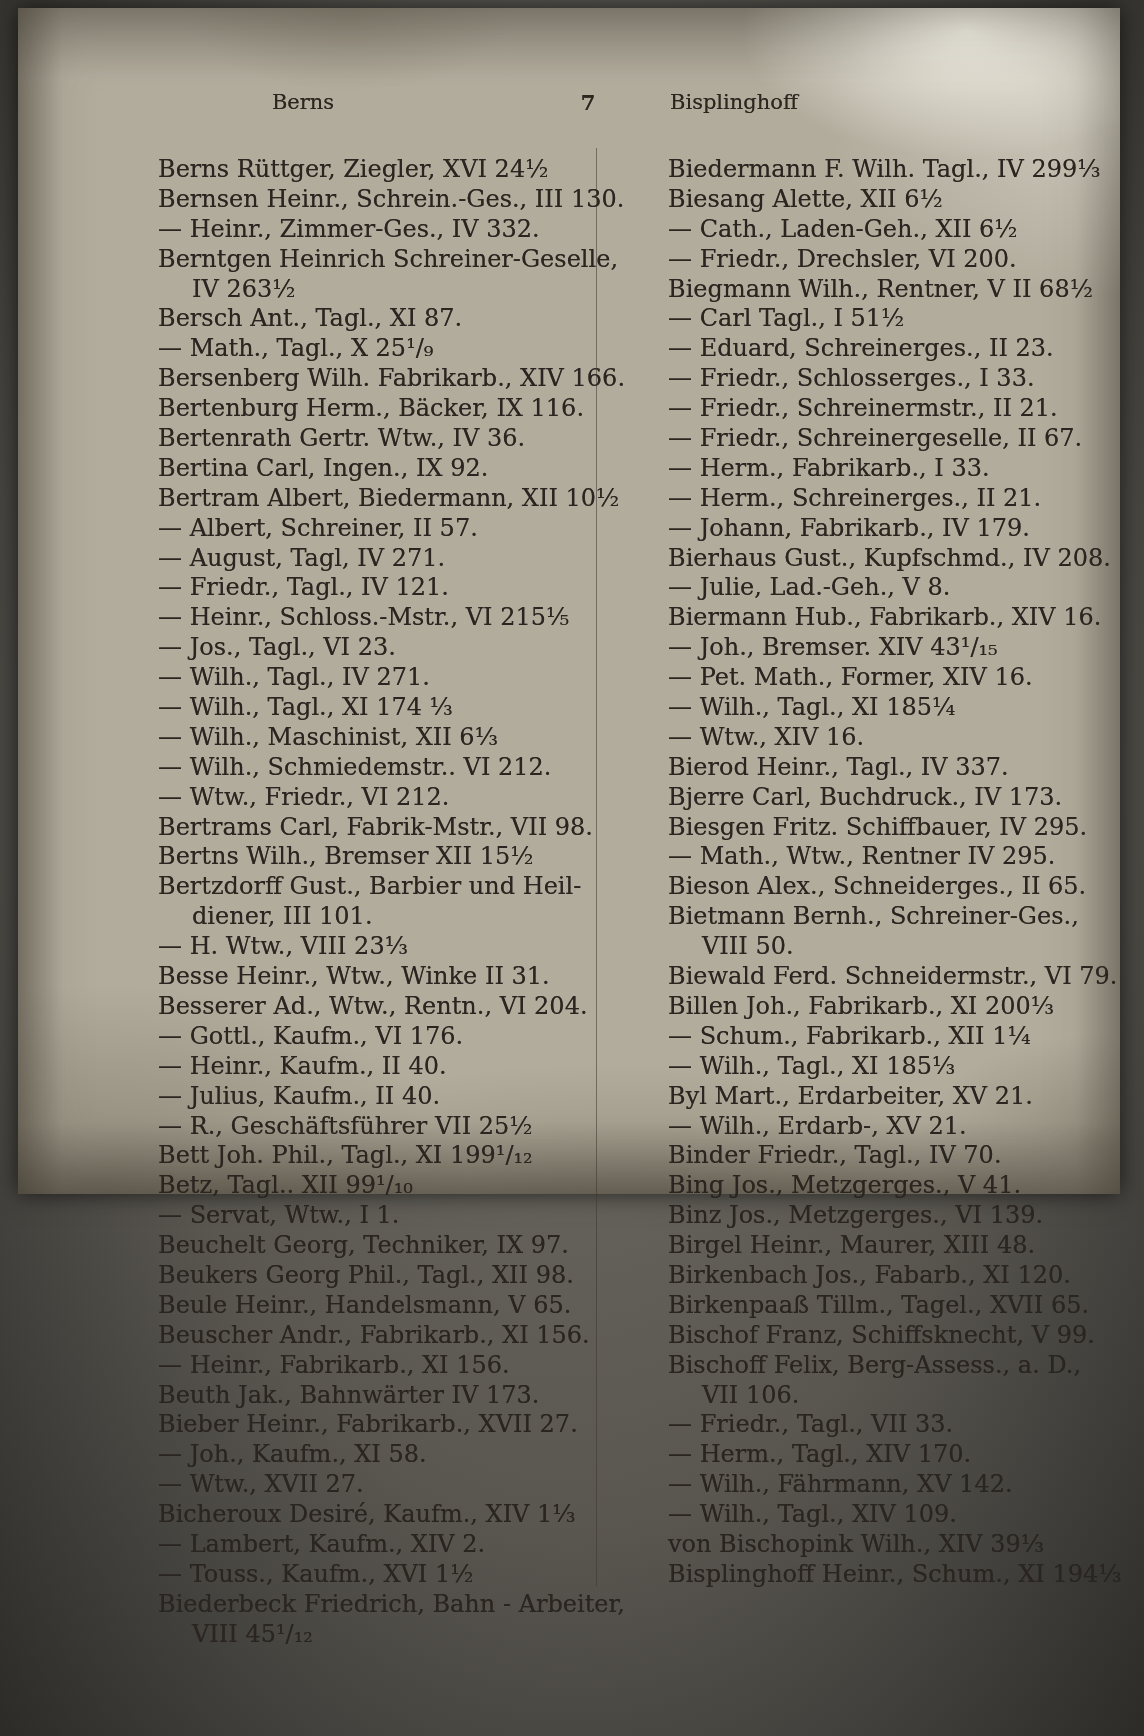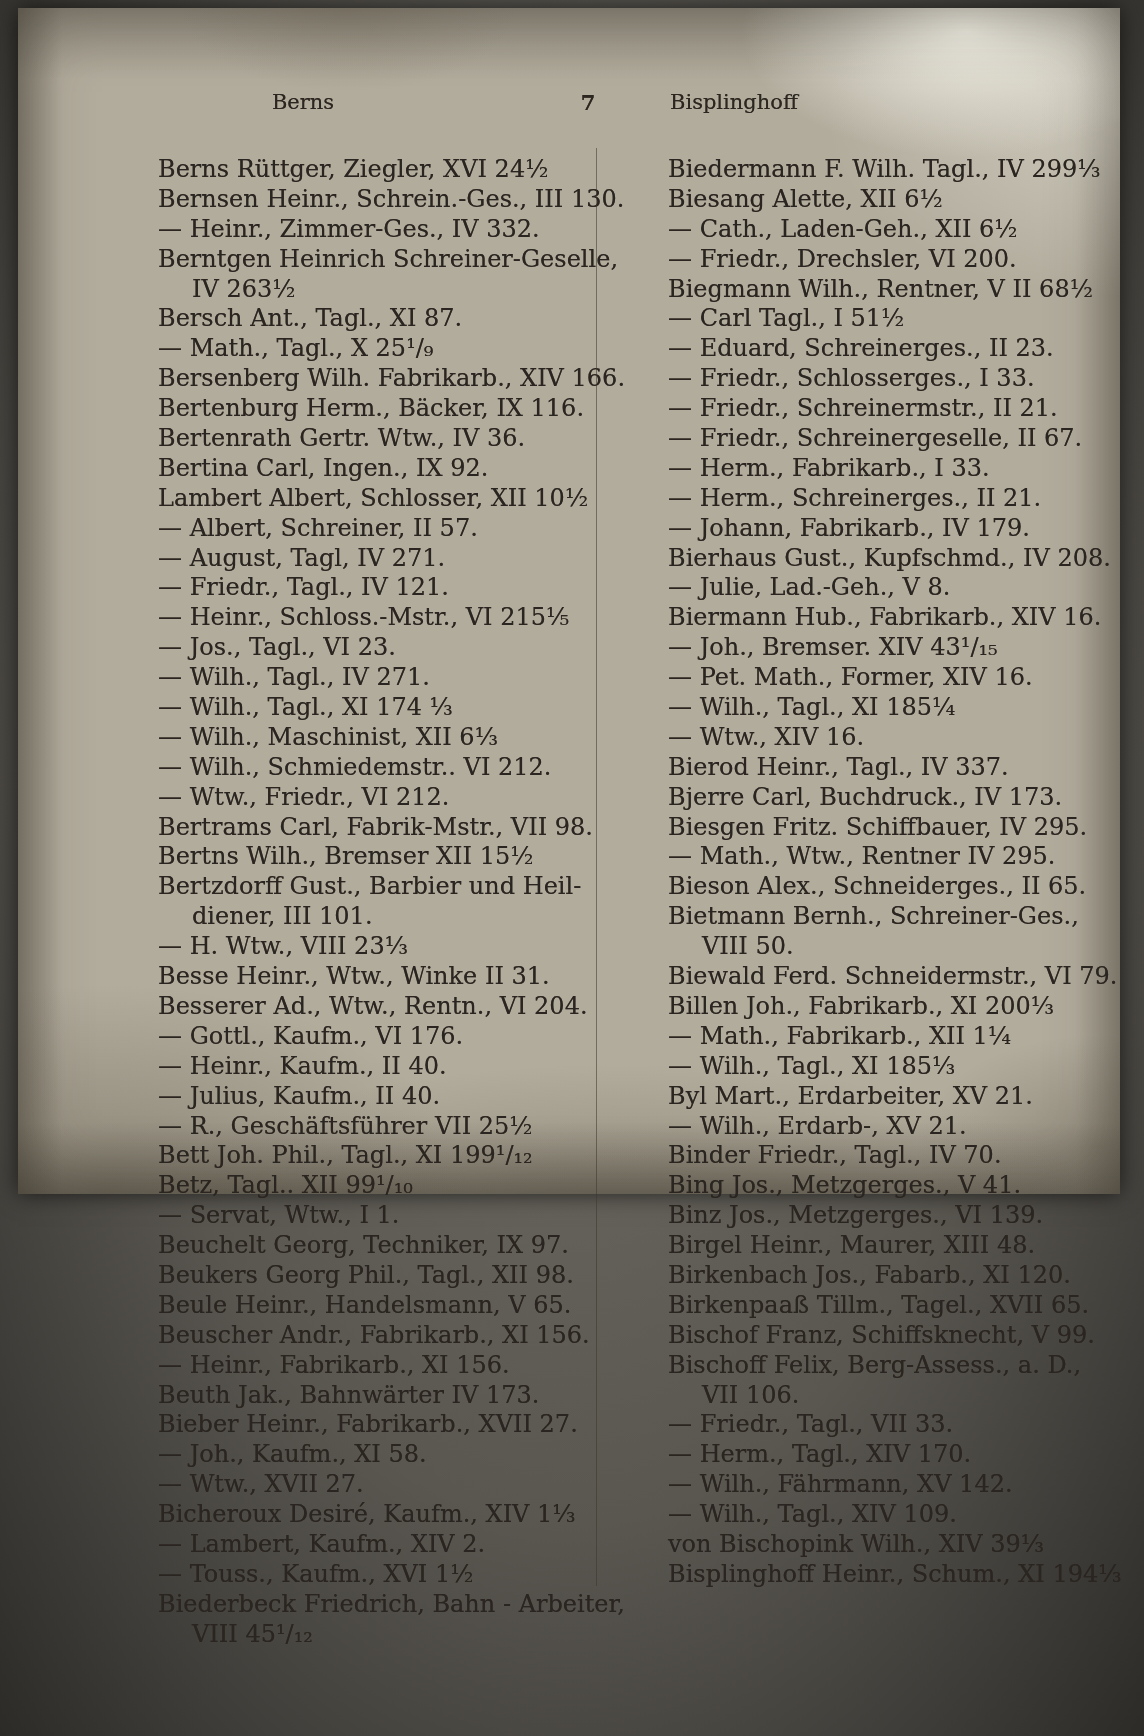--- a/index.html
+++ b/index.html
@@ -66,21 +66,21 @@
         <div class="line">Bernsen Heinr., Schrein.-Ges., III 130.</div>
         <div class="line">— Heinr., Zimmer-Ges., IV 332.</div>
         <div class="line">Berntgen Heinrich Schreiner-Geselle,</div>
         <div class="line indent">IV 263½</div>
         <div class="line">Bersch Ant., Tagl., XI 87.</div>
         <div class="line">— Math., Tagl., X 25¹/₉</div>
         <div class="line">Bersenberg Wilh. Fabrikarb., XIV 166.</div>
         <div class="line">Bertenburg Herm., Bäcker, IX 116.</div>
         <div class="line">Bertenrath Gertr. Wtw., IV 36.</div>
         <div class="line">Bertina Carl, Ingen., IX 92.</div>
-        <div class="line">Lambert Albert, Schlosser, XII 10½</div>
+        <div class="line">Bertram Albert, Biedermann, XII 10½</div>
         <div class="line">— Albert, Schreiner, II 57.</div>
         <div class="line">— August, Tagl, IV 271.</div>
         <div class="line">— Friedr., Tagl., IV 121.</div>
         <div class="line">— Heinr., Schloss.-Mstr., VI 215⅕</div>
         <div class="line">— Jos., Tagl., VI 23.</div>
         <div class="line">— Wilh., Tagl., IV 271.</div>
         <div class="line">— Wilh., Tagl., XI 174 ⅓</div>
         <div class="line">— Wilh., Maschinist, XII 6⅓</div>
         <div class="line">— Wilh., Schmiedemstr.. VI 212.</div>
         <div class="line">— Wtw., Friedr., VI 212.</div>
@@ -137,21 +137,21 @@
         <div class="line">— Wtw., XIV 16.</div>
         <div class="line">Bierod Heinr., Tagl., IV 337.</div>
         <div class="line">Bjerre Carl, Buchdruck., IV 173.</div>
         <div class="line">Biesgen Fritz. Schiffbauer, IV 295.</div>
         <div class="line">— Math., Wtw., Rentner IV 295.</div>
         <div class="line">Bieson Alex., Schneiderges., II 65.</div>
         <div class="line">Bietmann Bernh., Schreiner-Ges.,</div>
         <div class="line indent">VIII 50.</div>
         <div class="line">Biewald Ferd. Schneidermstr., VI 79.</div>
         <div class="line">Billen Joh., Fabrikarb., XI 200⅓</div>
-        <div class="line">— Math., Fabrikarb., XII 1¼</div>
+        <div class="line">— Schum., Fabrikarb., XII 1¼</div>
         <div class="line">— Wilh., Tagl., XI 185⅓</div>
         <div class="line">Byl Mart., Erdarbeiter, XV 21.</div>
         <div class="line">— Wilh., Erdarb-, XV 21.</div>
         <div class="line">Binder Friedr., Tagl., IV 70.</div>
         <div class="line">Bing Jos., Metzgerges., V 41.</div>
         <div class="line">Binz Jos., Metzgerges., VI 139.</div>
         <div class="line">Birgel Heinr., Maurer, XIII 48.</div>
         <div class="line">Birkenbach Jos., Fabarb., XI 120.</div>
         <div class="line">Birkenpaaß Tillm., Tagel., XVII 65.</div>
         <div class="line">Bischof Franz, Schiffsknecht, V 99.</div>

